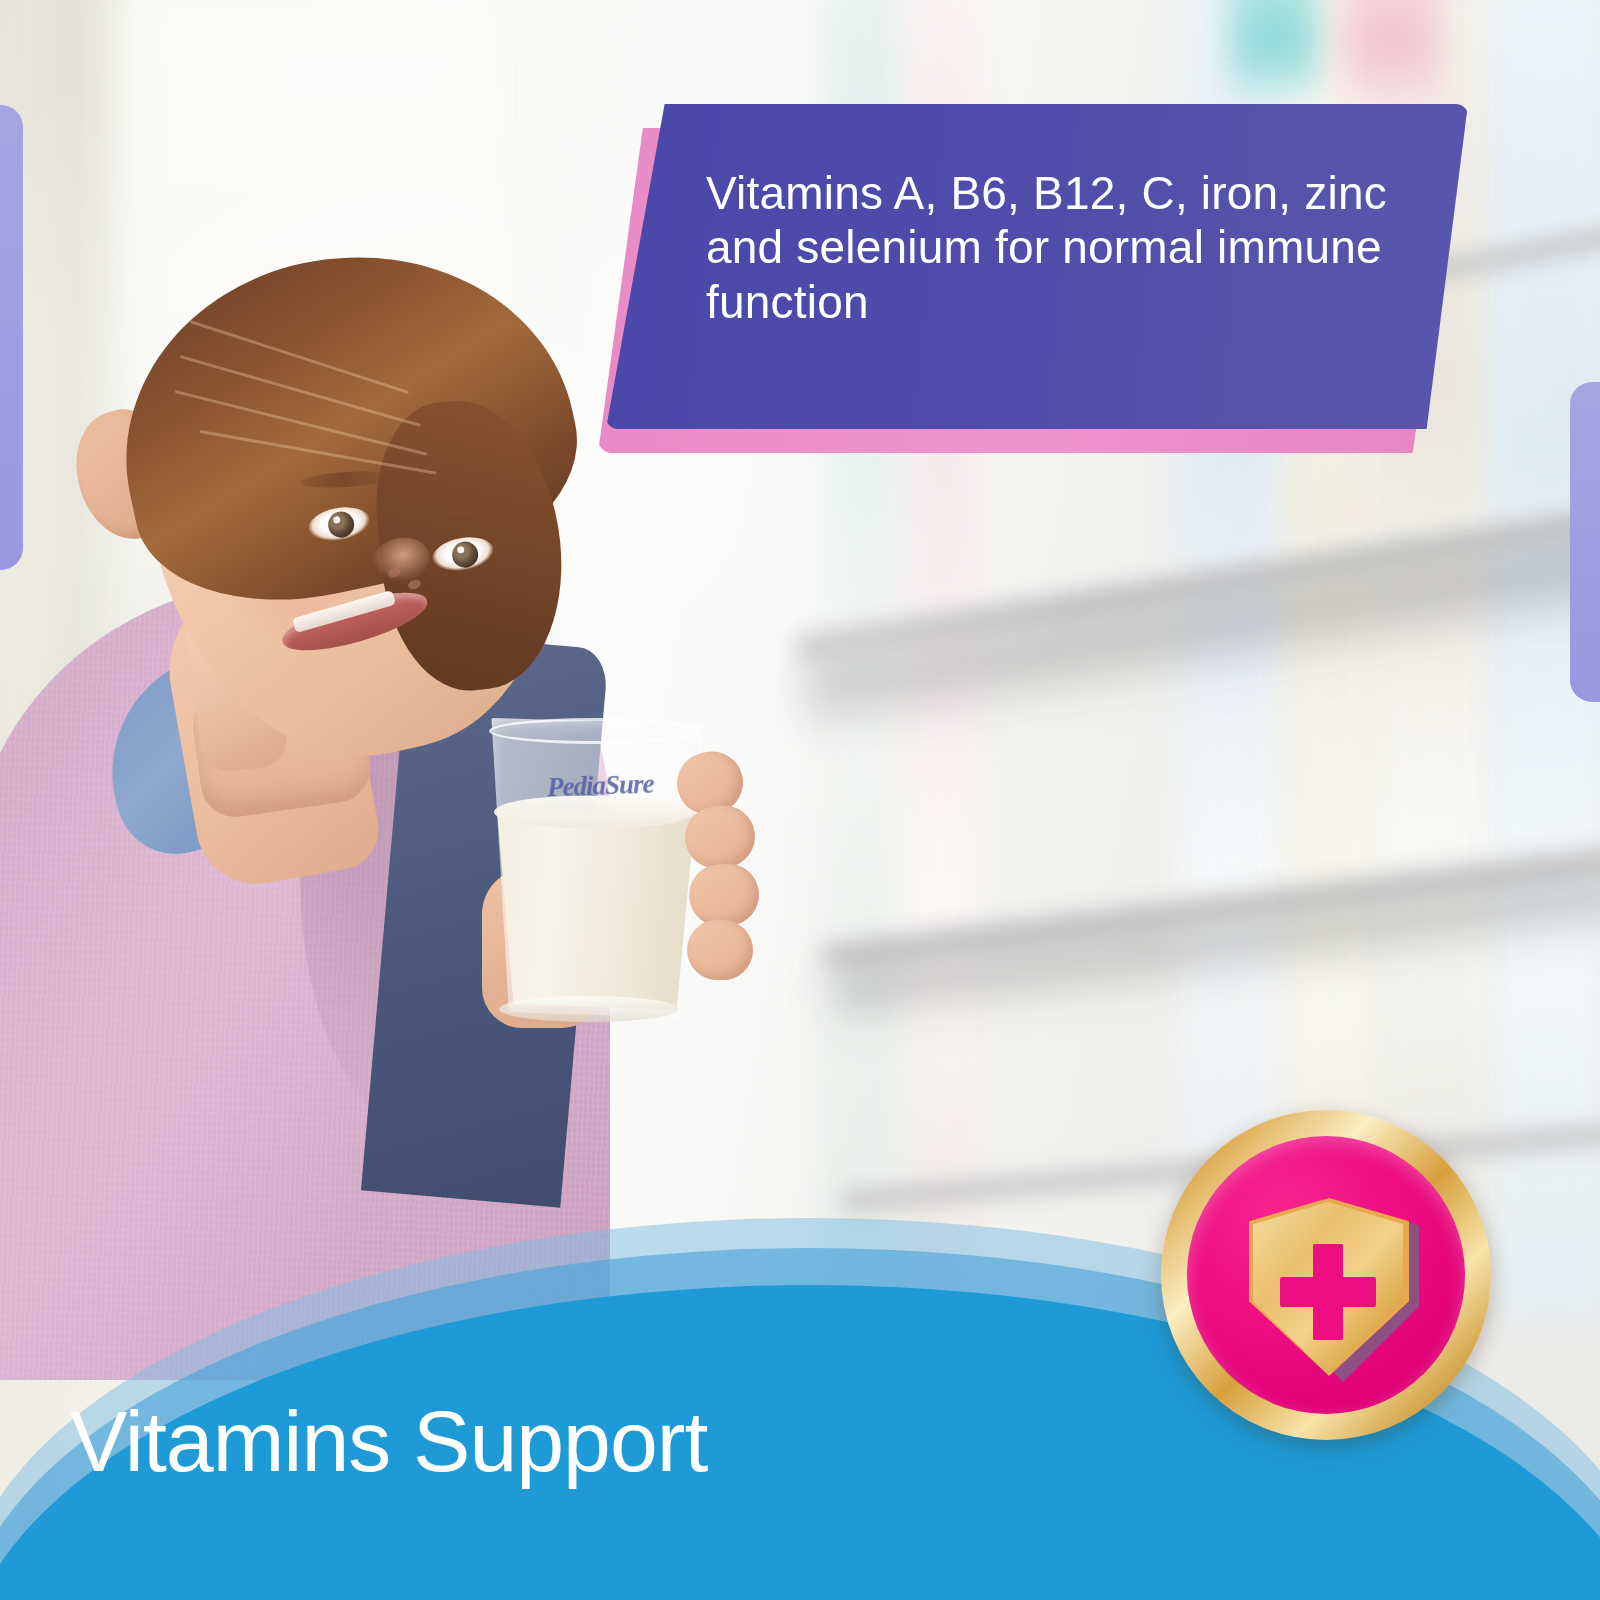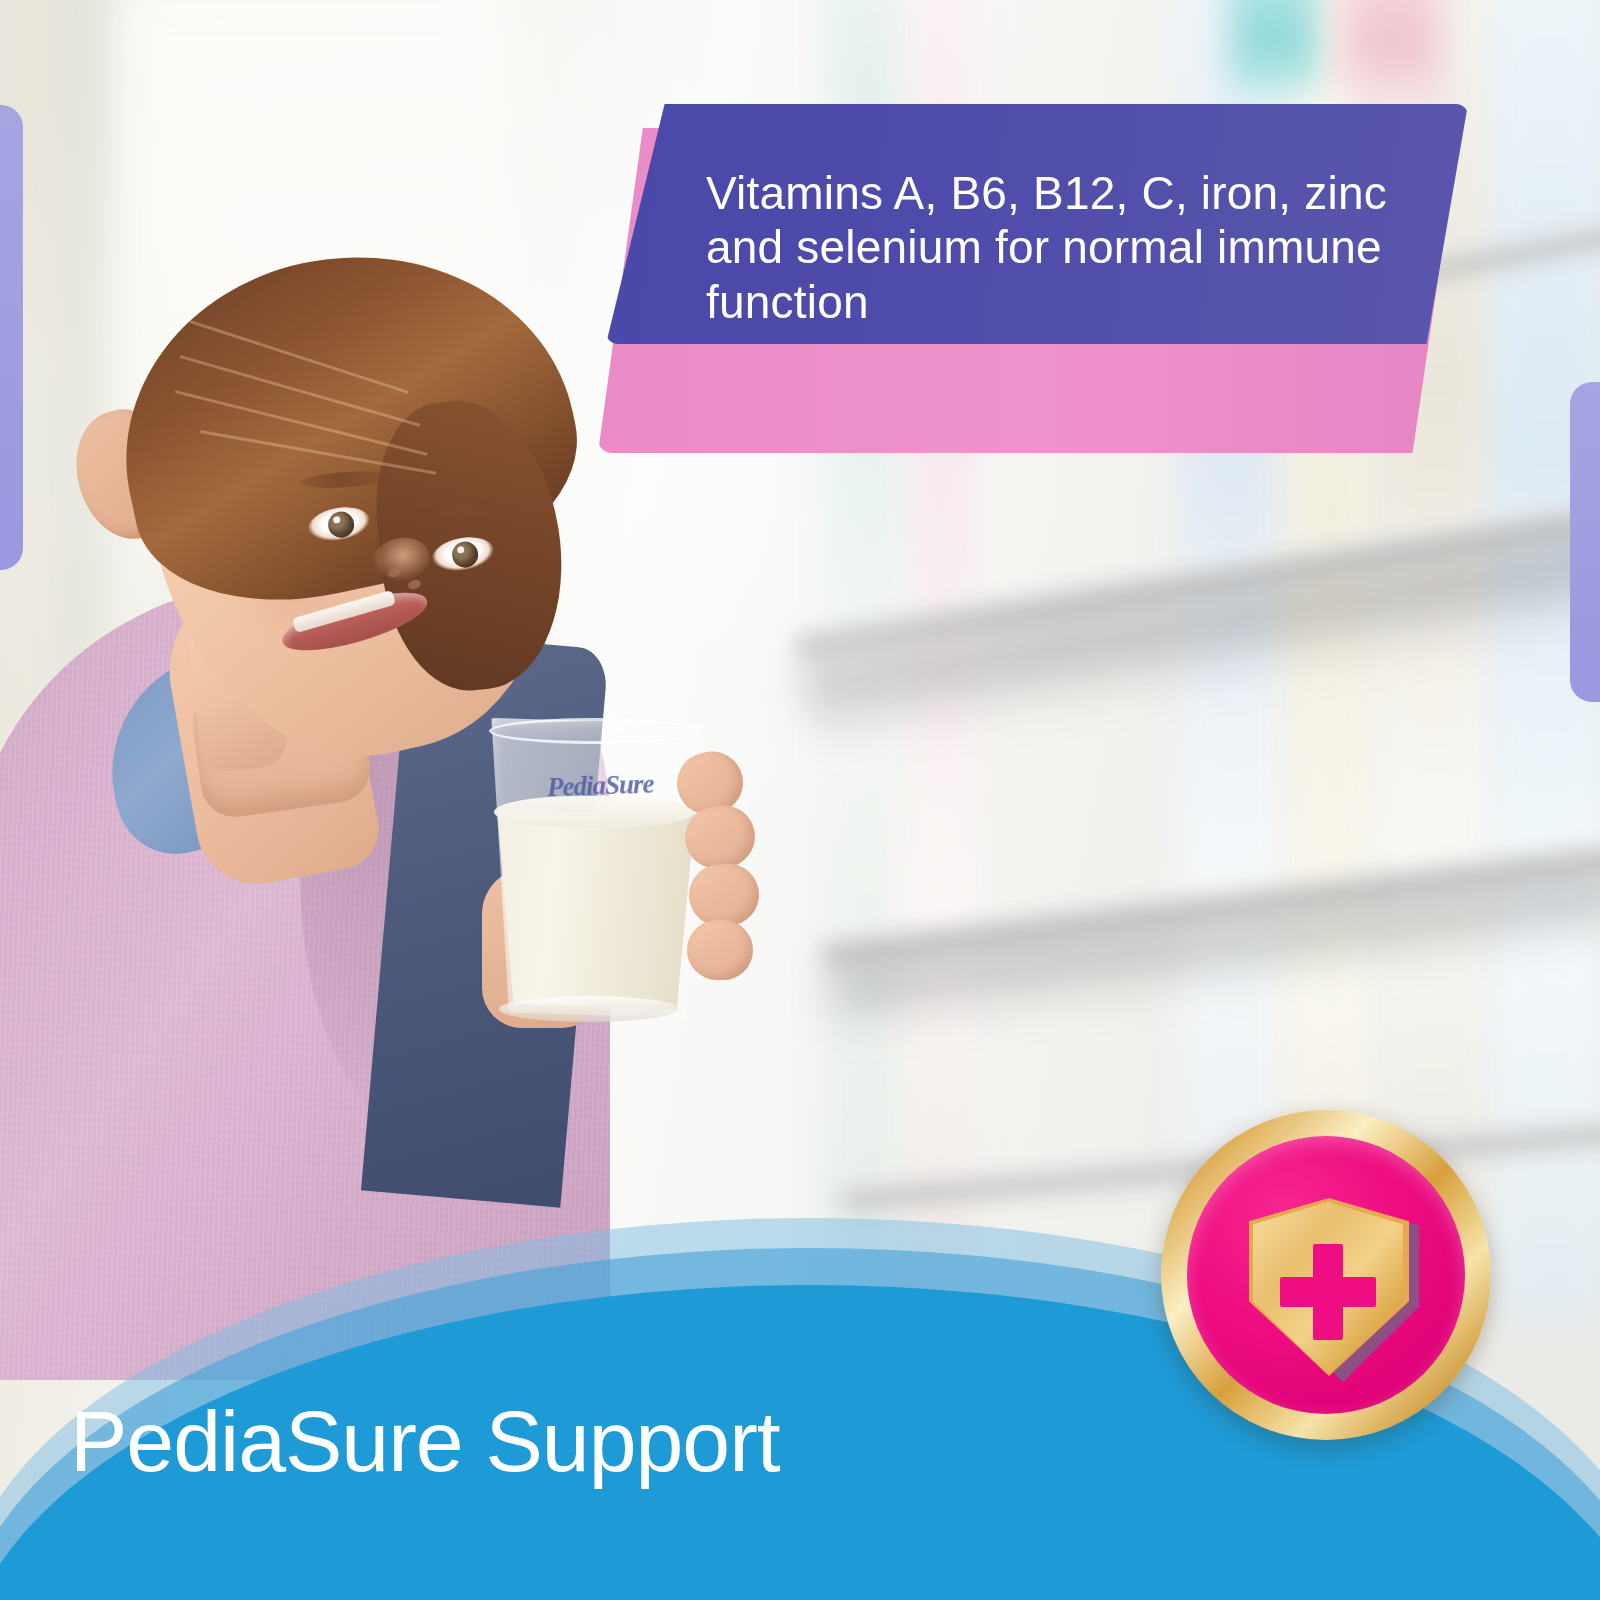--- a/index.html
+++ b/index.html
@@ -338,21 +338,21 @@
     position: absolute;
     left: 598px; top: 128px;
     width: 862px; height: 325px;
     background: linear-gradient(90deg,#e88bc6, #ef93cd 50%, #e685c4);
     clip-path: polygon(5.2% 0%, 100% 0%, 94.5% 100%, 0% 100%);
     border-radius: 14px;
   }
   .banner {
     position: absolute;
     left: 606px; top: 104px;
-    width: 862px; height: 240px;
+    width: 862px; height: 325px;
     background: linear-gradient(96deg, #4a48a8 0%, #4e4bab 38%, #5552aa 72%, #5a56ad 100%);
     clip-path: polygon(6.8% 0%, 100% 0%, 95.2% 100%, 0% 100%);
     border-radius: 12px;
   }
   .banner-text {
     position: absolute;
     left: 100px; top: 62px;
     width: 720px;
     color: #ffffff;
     font-size: 46px;
@@ -529,21 +529,21 @@
 
   <div class="banner-shadow"></div>
   <div class="banner">
     <div class="banner-text">Vitamins A, B6, B12, C, iron, zinc and selenium for normal immune function</div>
   </div>
 
   <div class="wave wave-1"></div>
   <div class="wave wave-2"></div>
   <div class="wave wave-3"></div>
 
-  <div class="headline">PediaSure Support</div>
+  <div class="headline">Vitamins Support</div>
 
   <div class="badge">
     <div class="badge-inner">
       <div class="shield-shadow"></div>
       <div class="shield-outline"></div>
       <div class="shield-main"></div>
       <div class="shield-cross-v"></div>
       <div class="shield-cross-h"></div>
     </div>
   </div>

